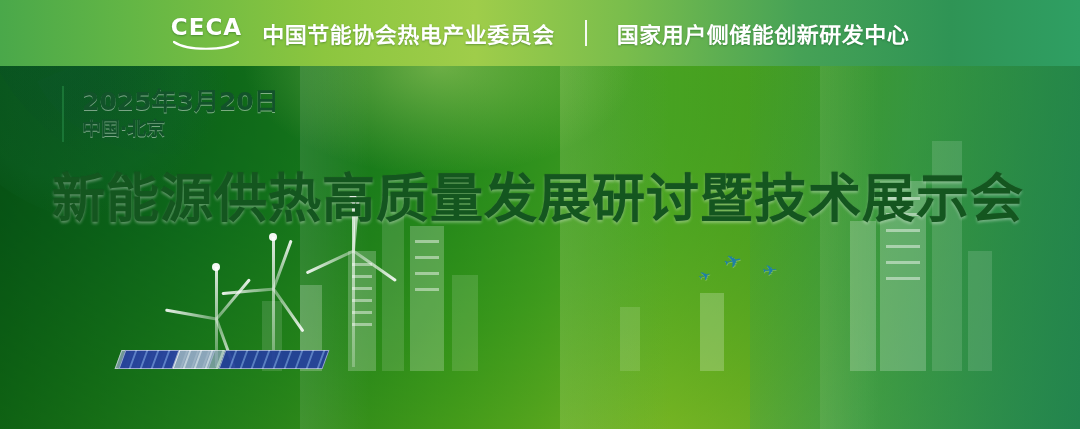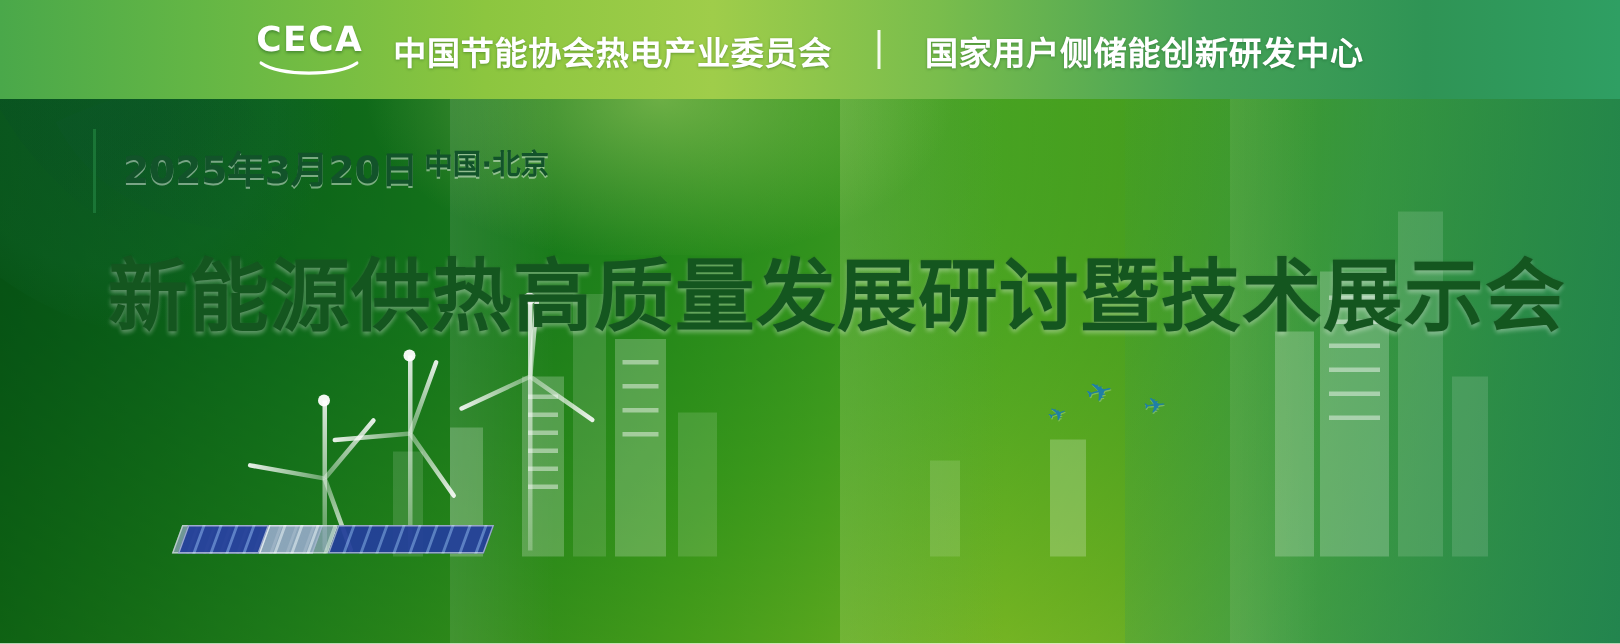--- a/index.html
+++ b/index.html
@@ -97,35 +97,35 @@
     font-size:44px;font-weight:700;font-style:italic;line-height:1;
     color:#0f6b33;white-space:nowrap;
     text-shadow:
       -1.5px -1.5px 0 #fff, 1.5px -1.5px 0 #fff,
       -1.5px 1.5px 0 #fff, 1.5px 1.5px 0 #fff,
       0 2px 4px rgba(0,50,20,.25);
   }
   .edition .num{color:#f08020;font-size:48px;padding:0 4px;
     text-shadow:-1.5px -1.5px 0 #fff,1.5px -1.5px 0 #fff,-1.5px 1.5px 0 #fff,1.5px 1.5px 0 #fff;}
   .ed-div{width:2px;height:56px;background:#1d7a3a;opacity:.85;}
-  .datecol{display:flex;flex-direction:row;gap:4px;}
+  .datecol{display:flex;flex-direction:column;gap:4px;}
   .date-main{
     font-family:"DejaVu Sans","Liberation Sans",sans-serif;
     font-size:25px;font-weight:700;color:#12532a;line-height:1.05;white-space:nowrap;
     text-shadow:0 1px 0 rgba(255,255,255,.45);
   }
   .date-sub{
     font-family:"DejaVu Sans","Liberation Sans",sans-serif;
     font-size:19px;font-weight:700;color:#12532a;line-height:1.05;white-space:nowrap;
     text-shadow:0 1px 0 rgba(255,255,255,.45);
   }
 
   
   .main-title{
-    position:absolute;left:72px;top:172px;width:960px;
+    position:absolute;left:52px;top:172px;width:960px;
     font-family:"DejaVu Sans","Liberation Sans",sans-serif;
     font-weight:700;font-size:53px;letter-spacing:1px;line-height:1;
     color:#14561f;white-space:nowrap;
     text-shadow:0 2px 3px rgba(255,255,255,.35), 0 0 1px rgba(10,60,20,.6);
   }
 
   
   .subtitle{
     position:absolute;left:0;top:268px;width:1080px;text-align:center;
     font-family:"DejaVu Serif","Liberation Serif",serif;

